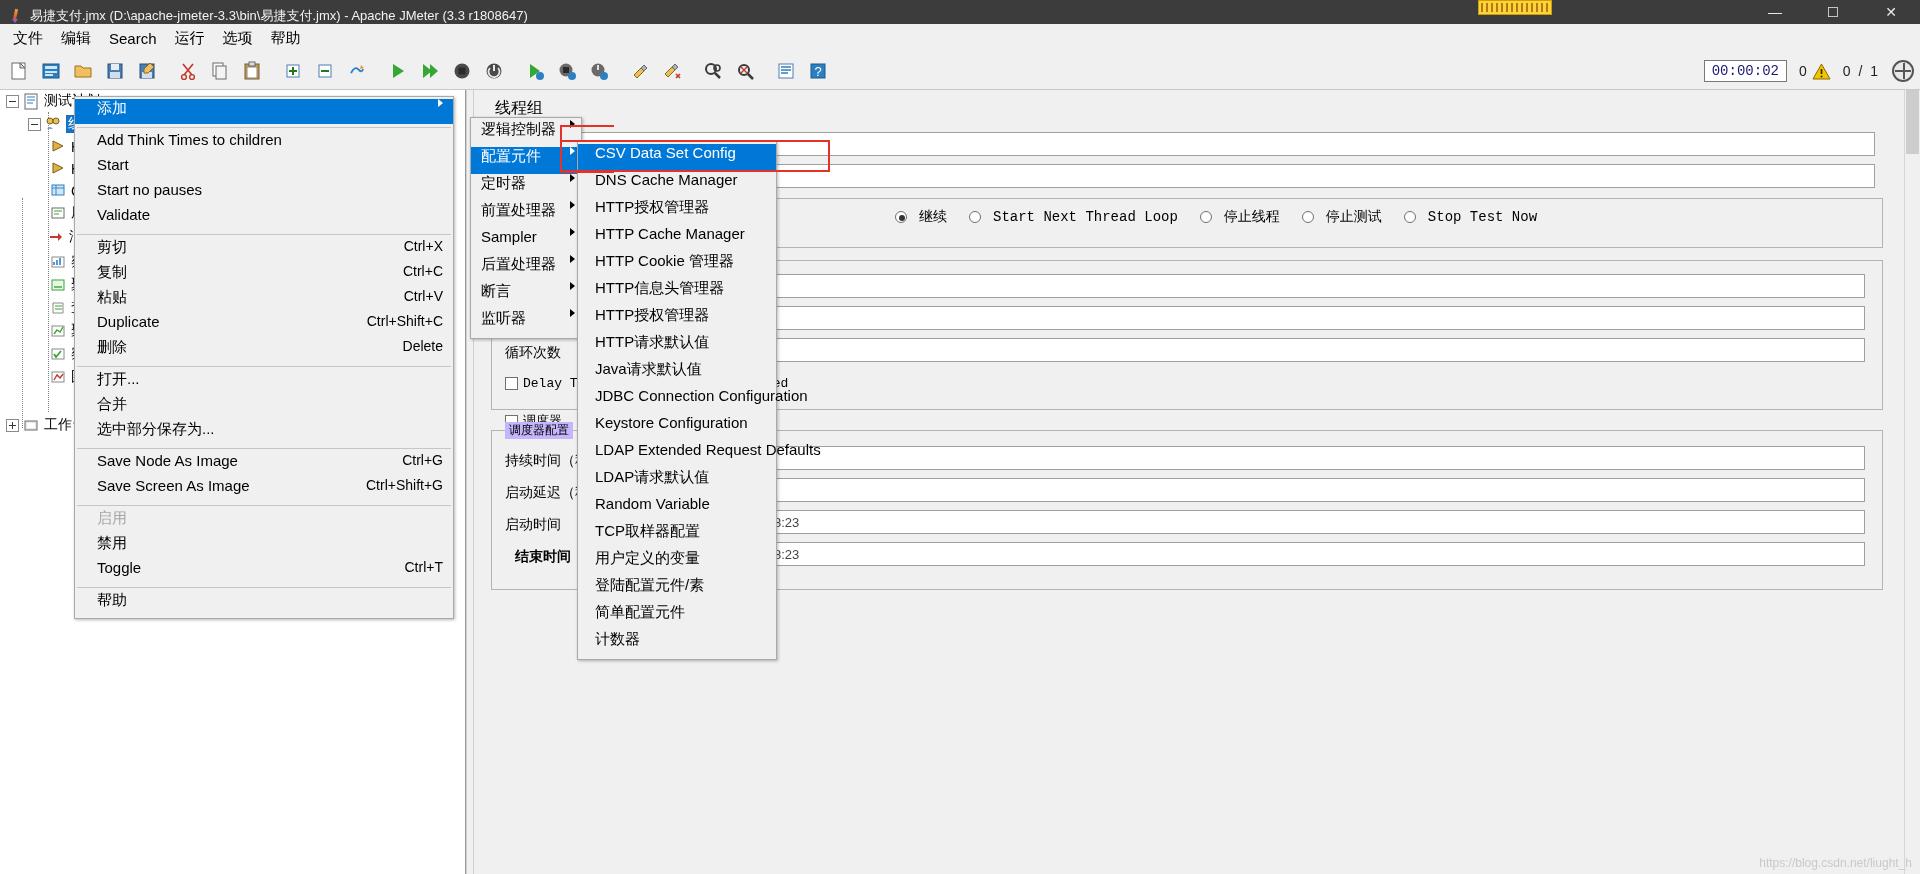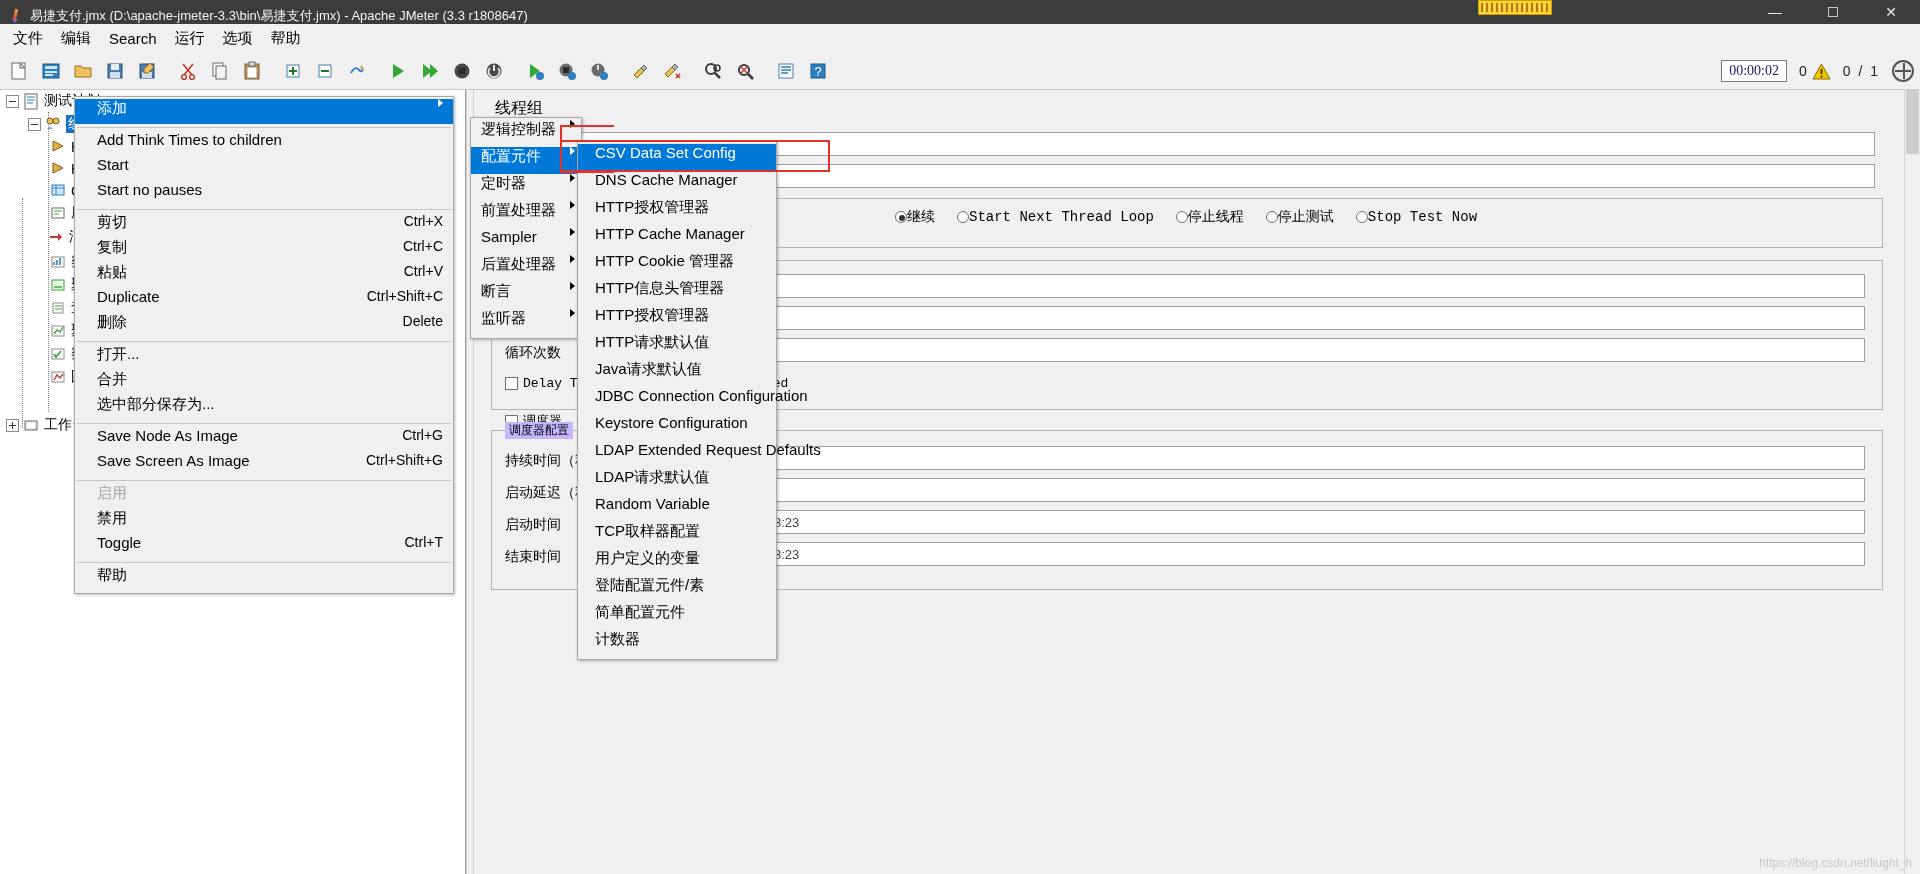--- a/index.html
+++ b/index.html
@@ -101,21 +101,21 @@
 
   .status-right {
     position: absolute; right: 6px; top: 52px;
     height: 38px;
     display: flex; align-items: center; gap: 12px;
     font-size: 14px; color: #1a1a6e;
   }
   .timerbox {
     background: #ffffff; border: 1px solid #7a7a7a;
     padding: 2px 7px;
-    font-family: Liberation Serif, serif;
+    font-family: Liberation Mono, monospace;
     font-size: 14px; color: #1a1a6e;
   }
   .warncount { display: flex; align-items: center; gap: 5px; color: #222; }
   .warnsign {
     width: 19px; height: 17px; position: relative;
   }
   .warnsign svg { display:block; }
   .threadcount { color: #222; letter-spacing: 2px; }
   .globe {
     width: 22px; height: 22px; border-radius: 50%;
@@ -229,21 +229,21 @@
   }
   .rbo {
     width: 12px; height: 12px; border-radius: 50%;
     border: 1px solid #707070; background: #fff;
     position: relative; flex: none;
   }
   .rbo.on::after {
     content: ""; position: absolute; left: 3px; top: 3px;
     width: 6px; height: 6px; border-radius: 50%; background: #333;
   }
-  .radio-item { display: flex; align-items: center; gap: 0; margin-right: 16px; }
+  .radio-item { display: flex; align-items: center; gap: 12px; margin-right: 16px; }
   .radio-item .rlabel-cn { font-family: "Liberation Sans", sans-serif; font-size: 14px; }
 
   
   .menu {
     position: absolute;
     background: #f0f0f0;
     border: 1px solid #a9a9a9;
     box-shadow: 1px 1px 3px rgba(0,0,0,.28);
     padding: 2px 0;
     font-size: 15px;
@@ -734,21 +734,21 @@
 
       <div class="rp-field-label" style="left:30px; top:362px;">持续时间（秒）</div>
       <div class="rp-input" style="left:200px; top:356px; width:1190px;"></div>
 
       <div class="rp-field-label" style="left:30px; top:394px;">启动延迟（秒）</div>
       <div class="rp-input" style="left:200px; top:388px; width:1190px;"></div>
 
       <div class="rp-field-label" style="left:30px; top:426px;">启动时间</div>
       <div class="rp-input" style="left:200px; top:420px; width:1190px;">2019/01/08 10:18:23</div>
 
-      <div class="rp-field-label" style="left:30px; top:458px;">结束时间</div>
+      <div class="rp-field-label" style="left:40px; top:458px;font-weight:bold;">结束时间</div>
       <div class="rp-input" style="left:200px; top:452px; width:1190px;">2019/01/08 10:18:23</div>
 
       <div class="vscroll">
         <div class="thumb"></div>
       </div>
     </div>
   </div>
 
   <div class="menu" id="menu-context">
     <div class="row hl">
@@ -759,20 +759,23 @@
 
     <div class="row">
       <span class="lbl">Add Think Times to children</span>
     </div>
     <div class="row">
       <span class="lbl">Start</span>
     </div>
     <div class="row">
       <span class="lbl">Start no pauses</span>
     </div>
+    <div class="row">
+      <span class="lbl">Validate</span>
+    </div>
     <div class="sep"></div>
 
     <div class="row">
       <span class="lbl">剪切</span>
       <span class="accel">Ctrl+X</span>
     </div>
     <div class="row">
       <span class="lbl">复制</span>
       <span class="accel">Ctrl+C</span>
     </div>

